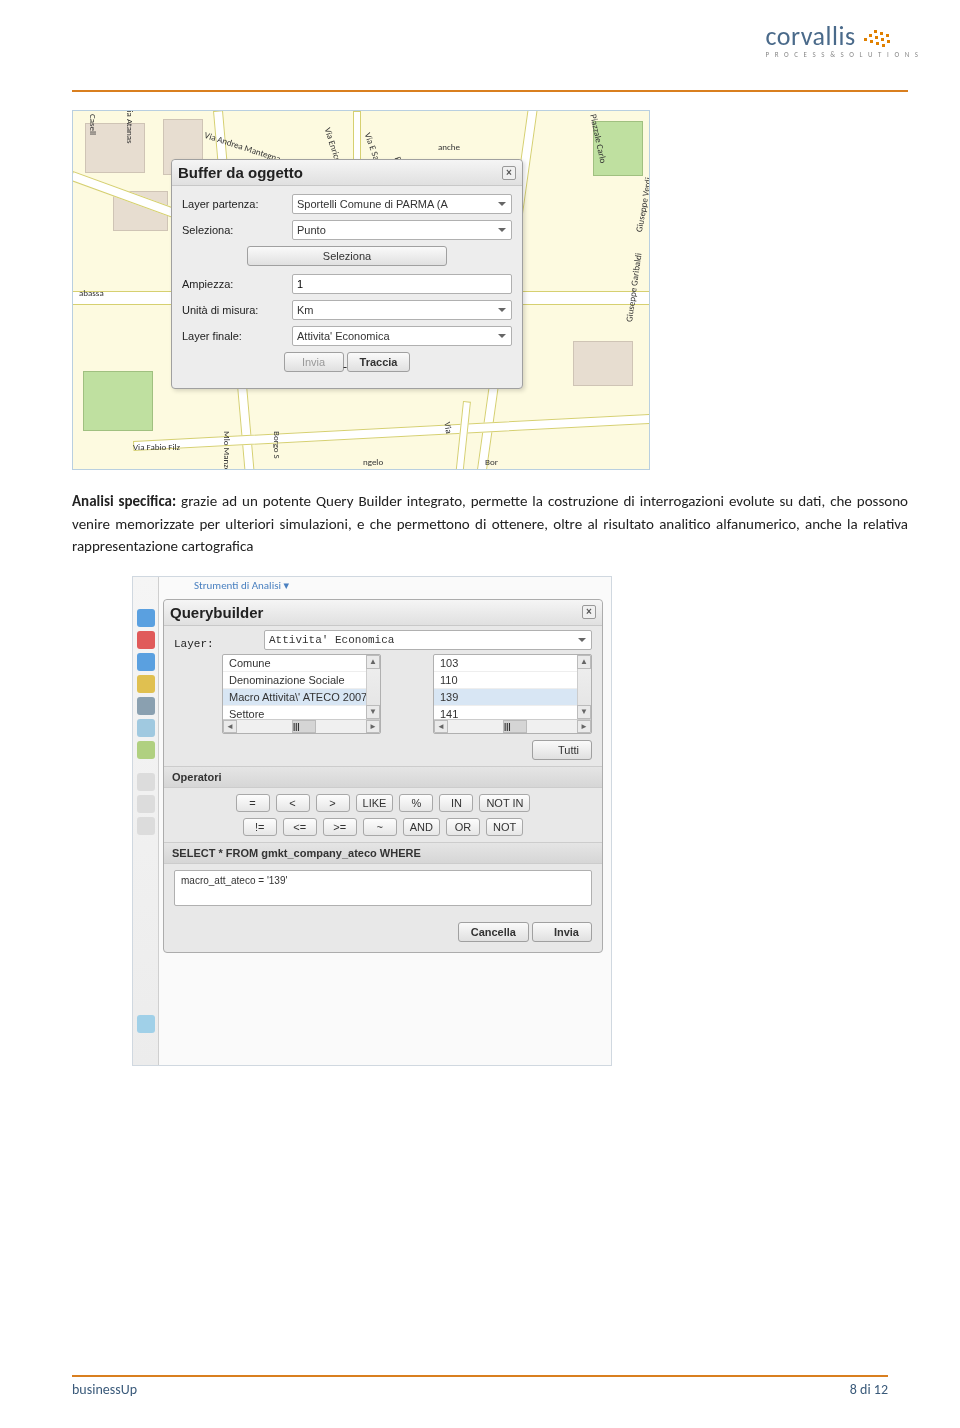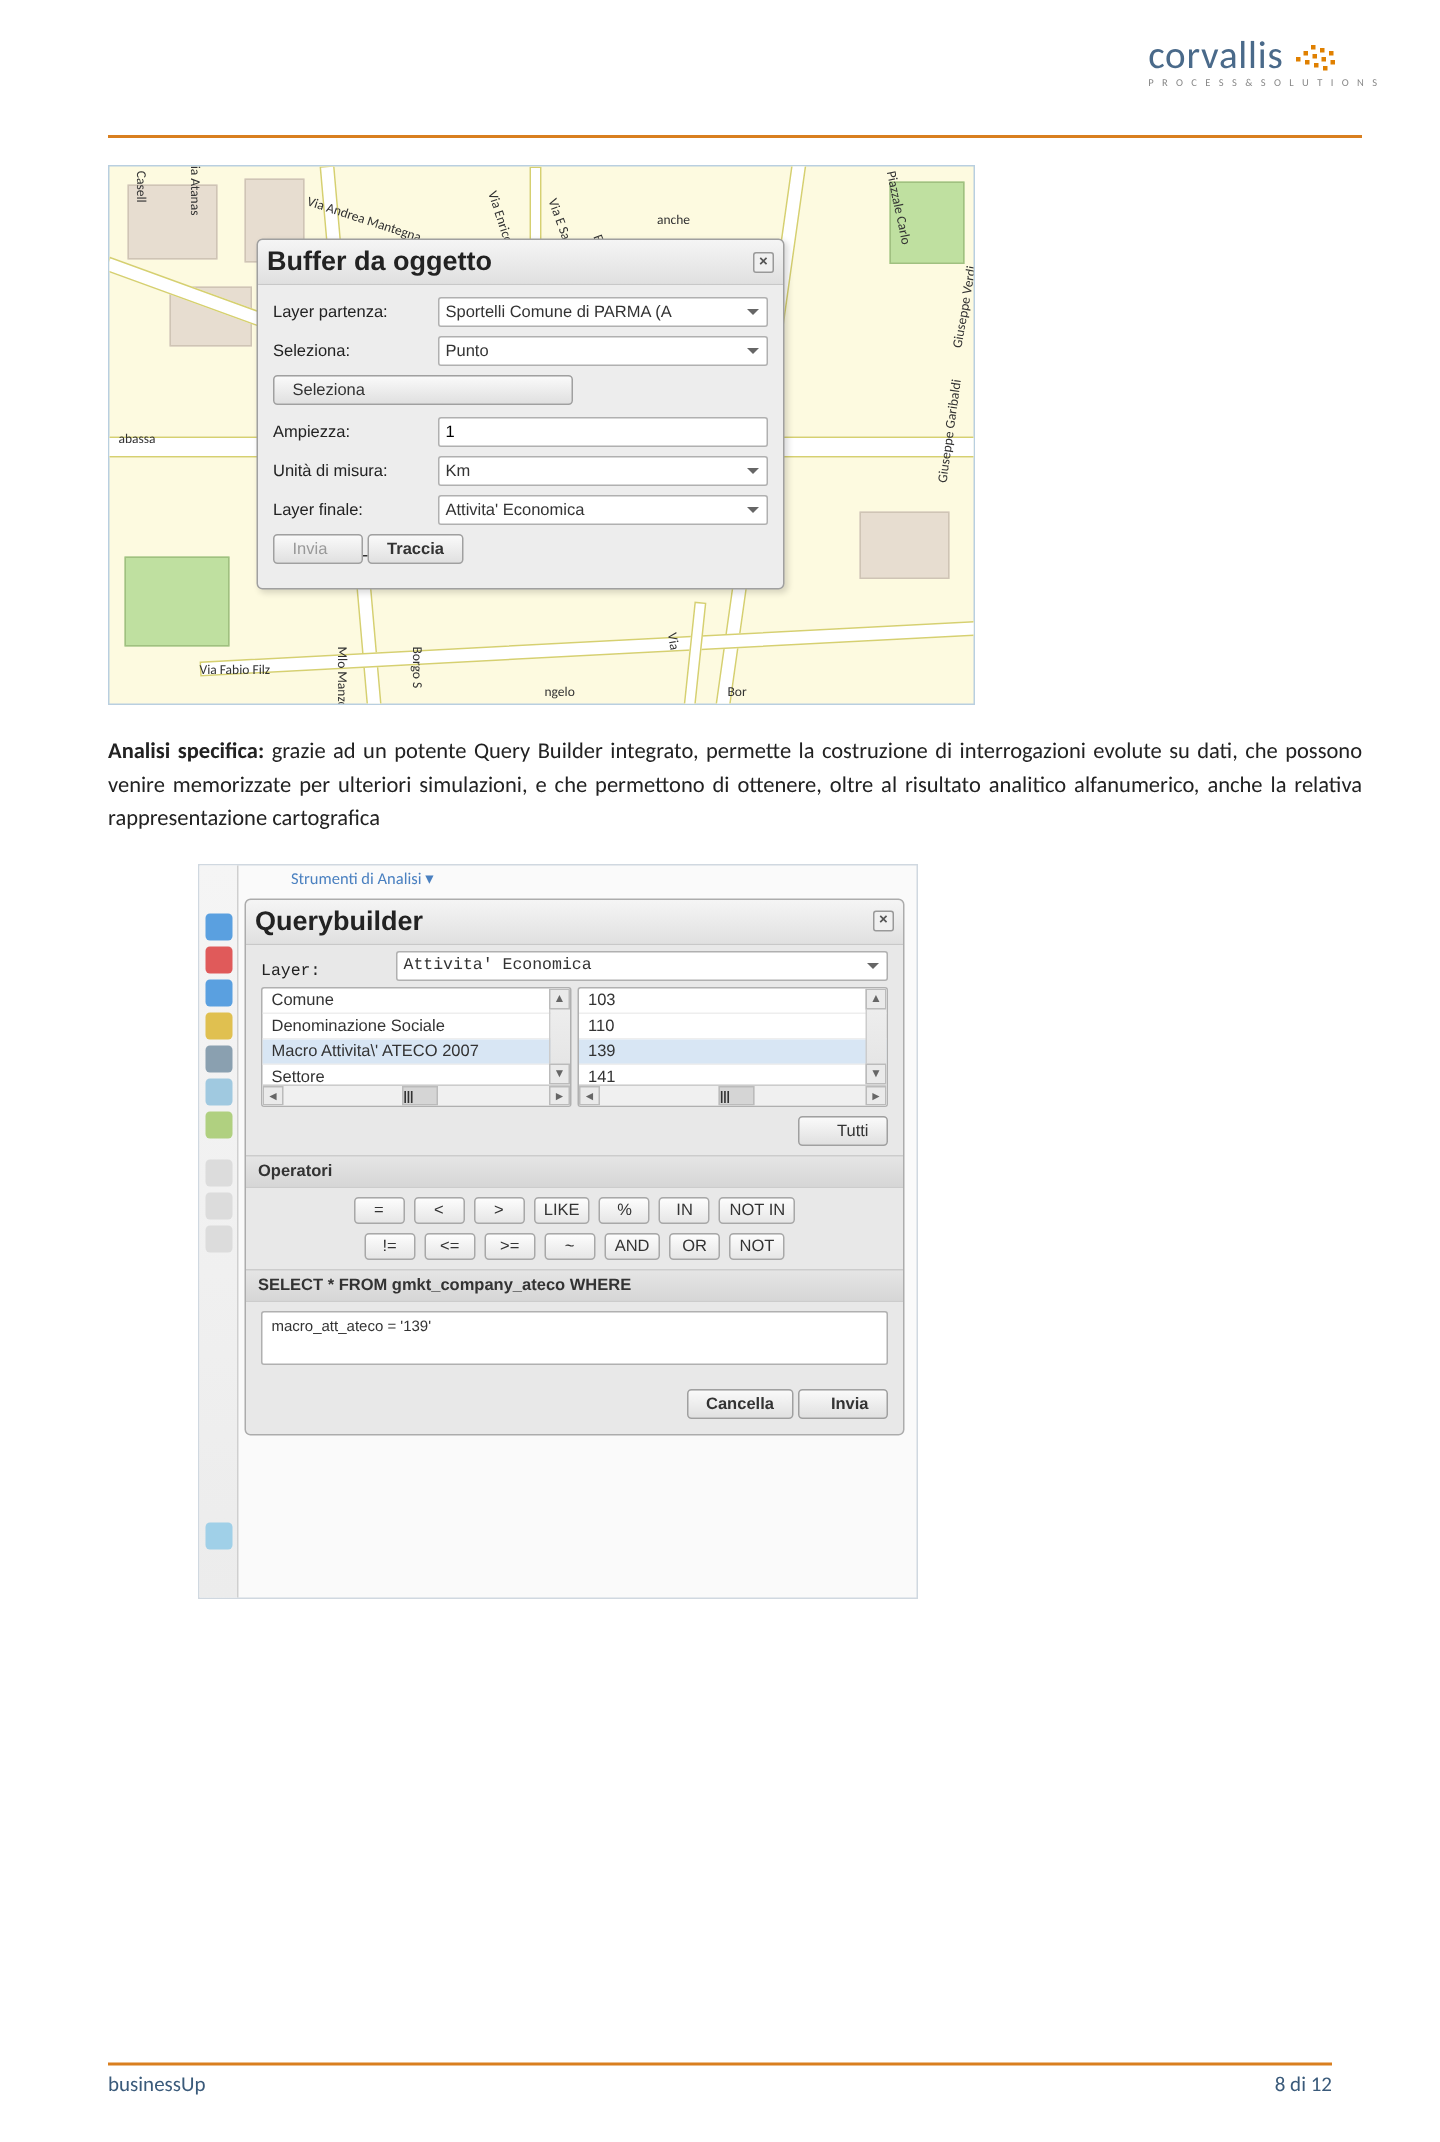--- a/index.html
+++ b/index.html
@@ -17,30 +17,30 @@
   
   .map-area { width: 578px; height: 360px; background: #fdfae0; border: 1px solid #b9cfe0; position: relative; overflow: hidden; margin-bottom: 20px; }
   .road { position: absolute; background: #fff; border: 1px solid #d6d070; }
   .road.diag { transform-origin: 0 0; }
   .park { position: absolute; background: #bfe0a0; border: 1px solid #a0c080; }
   .bld { position: absolute; background: #e7ddd0; border: 1px solid #cfc4b5; }
   .rlabel { position: absolute; font-size: 9px; color: #333; white-space: nowrap; }
 
   .dlg { position: absolute; background: #ededed; border: 1px solid #a0a0a0; border-radius: 4px; box-shadow: 2px 2px 4px rgba(0,0,0,0.15); font-family: Tahoma, Arial, sans-serif; font-size: 11px; }
   .dlg-titlebar { display: flex; align-items: center; justify-content: space-between; padding: 4px 6px; background: linear-gradient(#f5f5f5,#e0e0e0); border-bottom: 1px solid #c8c8c8; border-radius: 4px 4px 0 0; }
-  .dlg-title { font-weight: bold; font-size: 18px; color: #222; }
+  .dlg-title { font-weight: bold; font-size: 15px; color: #222; }
   .dlg-close { width: 14px; height: 14px; border: 1px solid #999; background: #f0f0f0; font-size: 10px; line-height: 11px; text-align: center; cursor: pointer; border-radius: 2px; font-weight: bold; color: #555; }
   .dlg-body { padding: 8px 10px; }
   .frow { display: flex; align-items: center; margin-bottom: 6px; }
   .flabel { width: 110px; color: #222; }
   .fcontrol { flex: 1; }
   .sel { width: 100%; height: 20px; border: 1px solid #b0b0b0; background: #fff; font-size: 11px; padding: 1px 18px 1px 4px; border-radius: 2px; position: relative; display: flex; align-items: center; }
   .sel::after { content: ""; position: absolute; right: 5px; top: 7px; border: 4px solid transparent; border-top-color: #666; }
   .itxt { width: 100%; height: 20px; border: 1px solid #b0b0b0; background: #fff; font-size: 11px; padding: 1px 4px; border-radius: 2px; }
-  .btnrow { text-align: left; margin: 4px 0 8px 0; text-decoration: underline; }
+  .btnrow { text-align: center; margin: 4px 0 8px 0; text-decoration: underline; }
   .btn { display: inline-block; min-width: 60px; padding: 3px 12px; border: 1px solid #a0a0a0; background: linear-gradient(#fafafa,#e0e0e0); border-radius: 3px; font-size: 11px; cursor: pointer; }
   .btn.primary { font-weight: bold; }
   .btn.disabled { color: #999; }
 
   
   .para { font-size: 15px; line-height: 1.5; color: #222; margin: 14px 0 18px 0; text-align: justify; }
   .para b { font-weight: bold; }
 
   
   .qb-wrap { position: relative; width: 480px; height: 490px; margin-left: 60px; background: #fafafa; border: 1px solid #d0d8e0; }
@@ -49,21 +49,21 @@
   .qb-header { position: absolute; left: 28px; top: 2px; font-size: 11px; color: #4a80c0; margin-left: 33px; }
   .qb-header::after { content: " \25BE"; color: #4a80c0; }
 
   .qb-dlg { position: absolute; left: 30px; top: 22px; width: 440px; background: #e8e8e8; border: 1px solid #acacac; border-radius: 4px; font-family: Tahoma, Arial, sans-serif; font-size: 11px; }
   .qb-section-title { background: linear-gradient(#e5e5e5,#d6d6d6); padding: 4px 8px; font-weight: bold; border-top: 1px solid #ccc; border-bottom: 1px solid #ccc; }
   .qb-row { display: flex; align-items: flex-end; padding: 4px 10px; font-family: Liberation Mono, monospace; }
   .qb-row .flabel { width: 90px; }
   .listhdr { display: flex; padding: 4px 10px 2px 10px; color: #333; }
   .listhdr > div { flex: 1; font-size: 11px; }
   .listbox { display: flex; padding: 0 10px 6px 10px; gap: 4px; }
-  .listcol { flex: 1; border: 1px solid #b0b0b0; background: #fff; border-radius: 2px; height: 80px; overflow: hidden; position: relative; }
+  .listcol { flex: 1; border: 1px solid #b0b0b0; background: #fff; border-radius: 2px; height: 80px; overflow: hidden; position: relative; margin-left: 48px; }
   .listcol .listitem { padding: 2px 6px; font-size: 11px; border-bottom: 1px solid #eee; }
   .listcol .listitem.selrow { background: #d8e6f4; }
   .listcol .scrollbar { position: absolute; right: 0; top: 0; width: 14px; height: 100%; background: linear-gradient(#f0f0f0,#e0e0e0); border-left: 1px solid #ccc; }
   .listcol .sb-btn { position: absolute; right: 0; width: 14px; height: 14px; background: #eaeaea; border: 1px solid #bbb; font-size: 8px; text-align: center; line-height: 11px; color: #666; }
   .listcol .sb-up { top: 0; }
   .listcol .sb-down { bottom: 14px; }
   .hscroll { height: 14px; background: #f0f0f0; border-top: 1px solid #ccc; display: flex; justify-content: space-between; }
   .hscroll .hbtn { width: 14px; height: 13px; background: #eaeaea; border: 1px solid #bbb; font-size: 8px; line-height: 11px; text-align: center; color: #666; }
   .hscroll .thumb { width: 24px; height: 13px; background: #d5d5d5; border: 1px solid #bbb; margin-left: 4px; }
   .ops-row { padding: 6px 10px; display: flex; flex-wrap: wrap; gap: 6px; }

